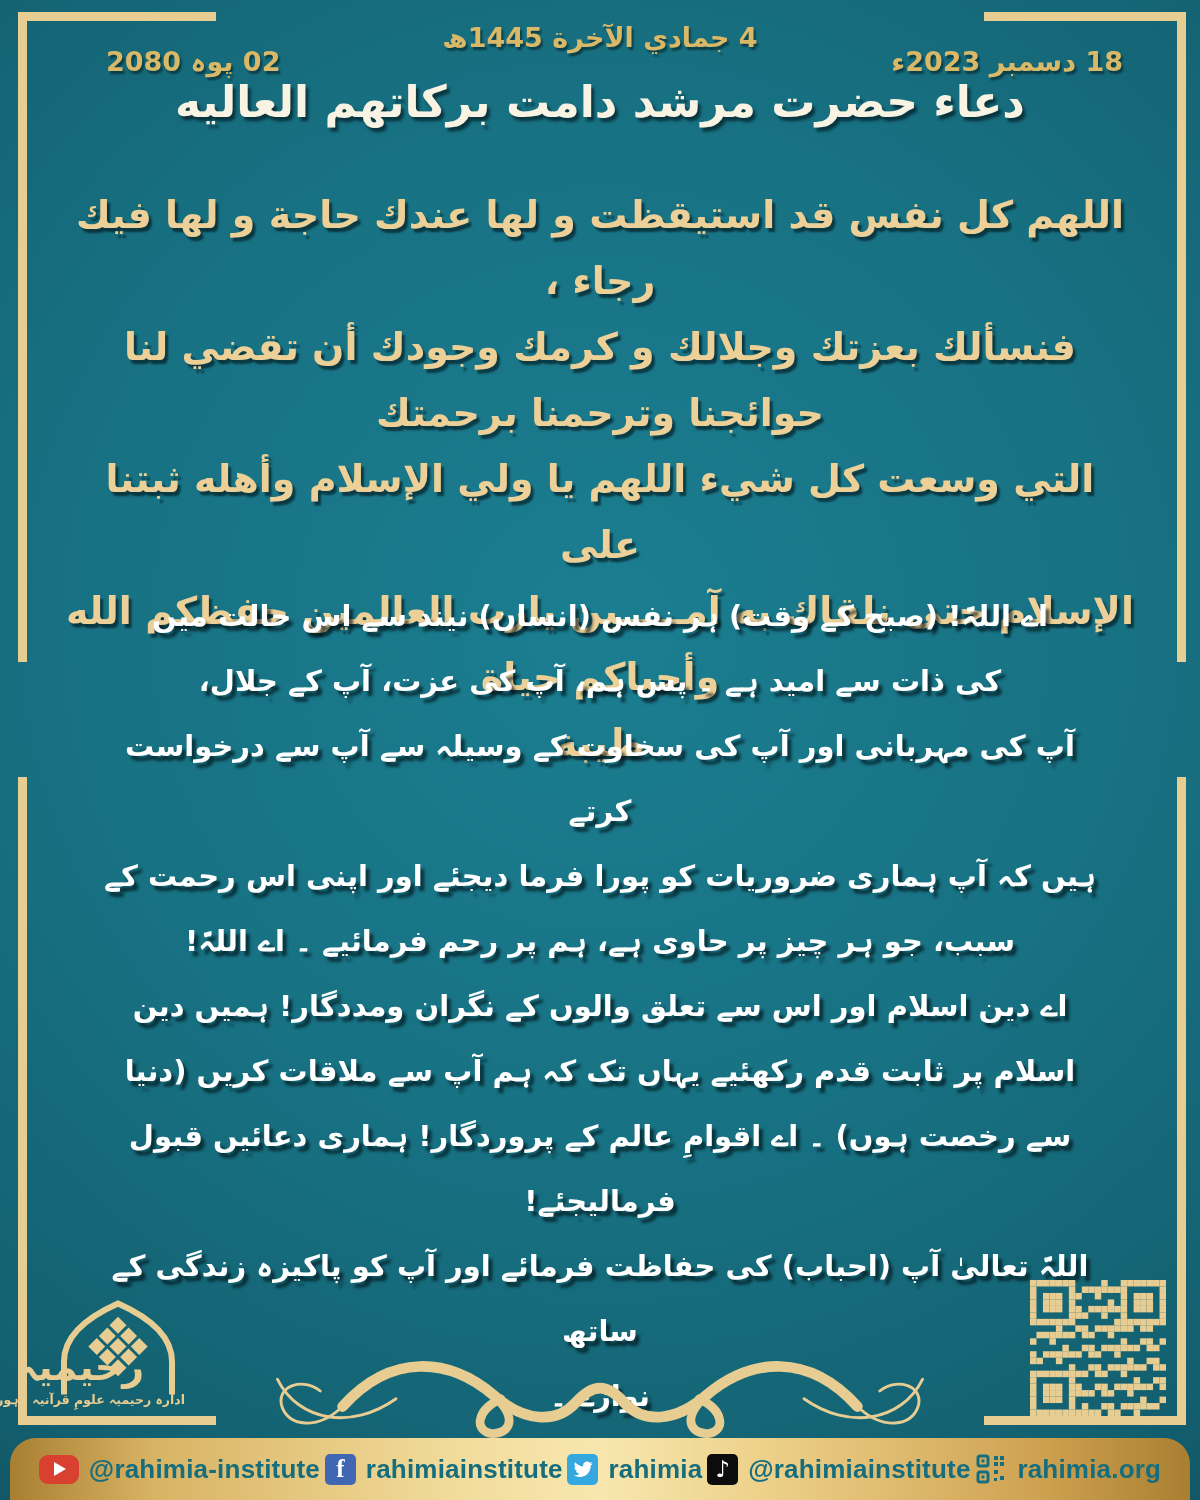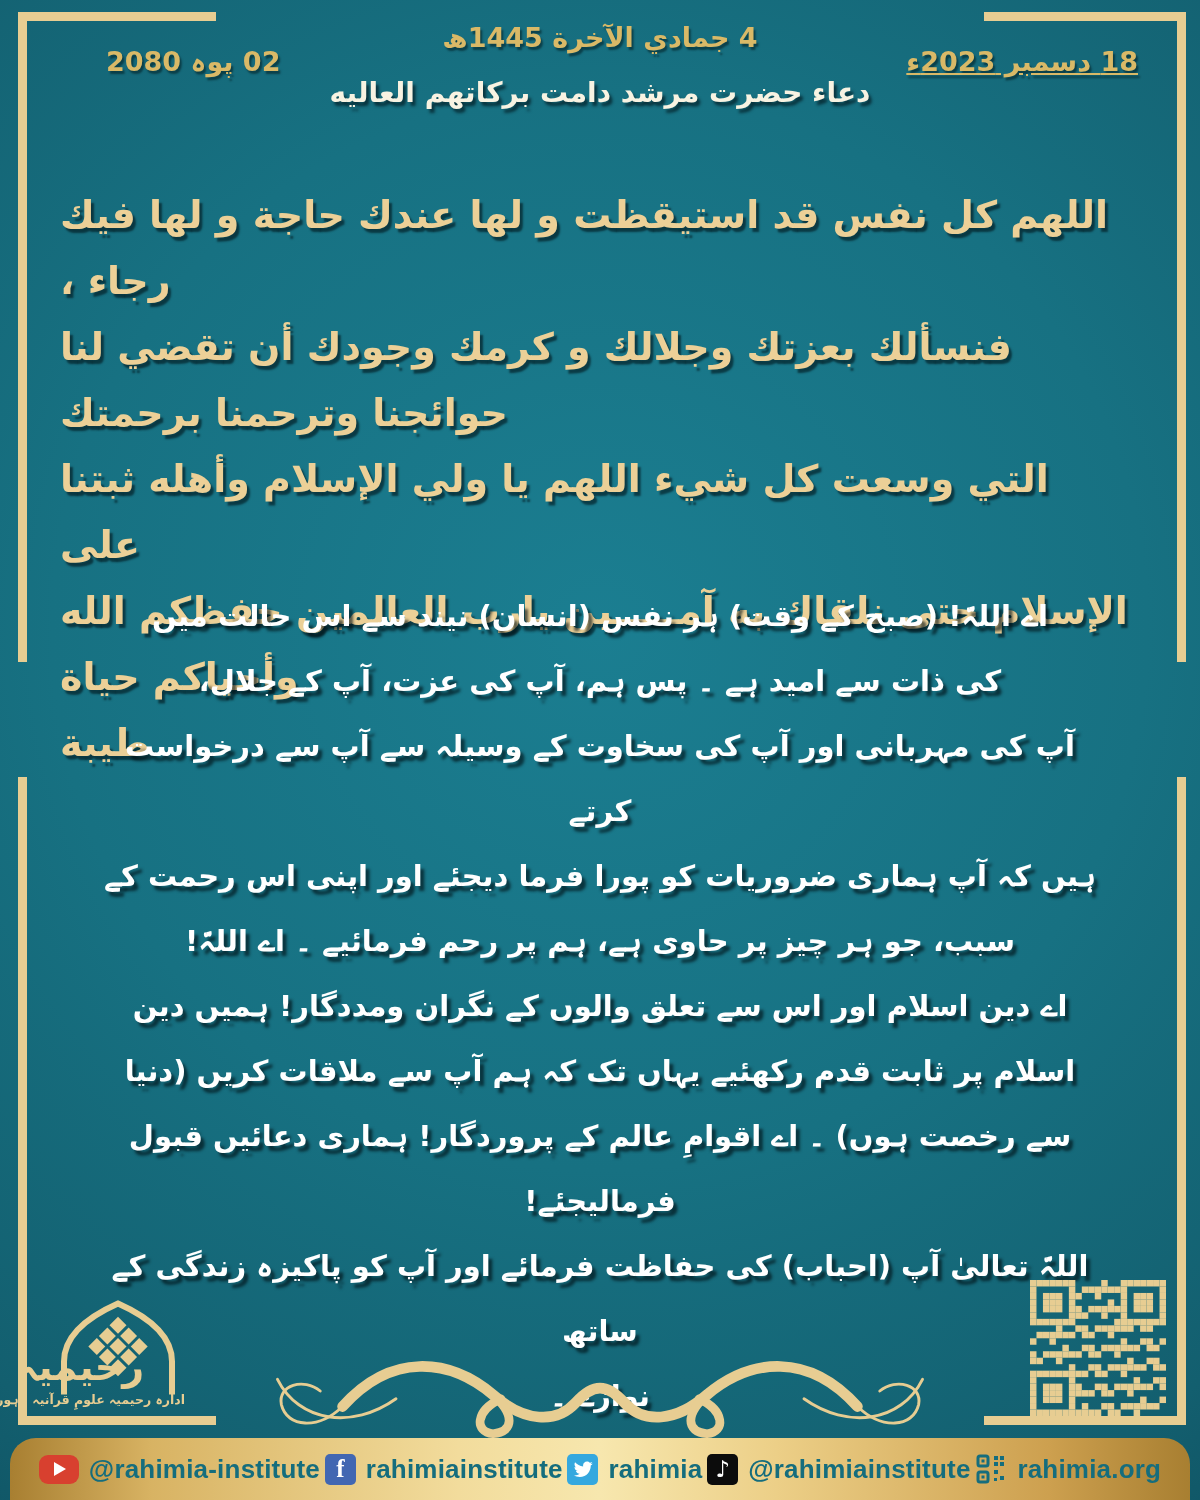--- a/index.html
+++ b/index.html
@@ -7,27 +7,27 @@
     position:relative;width:1200px;height:1500px;overflow:hidden;
     background:radial-gradient(ellipse 95% 75% at 50% 42%, #1b7e91 0%, #177182 48%, #135f6f 85%, #0f5363 100%);
     font-family:"DejaVu Sans", sans-serif;
   }
   
   .gbar{position:absolute;background:#e7cd92;}
   
   .date{position:absolute;color:#d9b967;font-size:27px;font-weight:bold;direction:rtl;
         text-shadow:2px 3px 2px rgba(0,25,30,.55);white-space:nowrap;}
   .date-center{left:0;right:0;top:22px;text-align:center;}
-  .date-right{right:62px;top:46px;text-decoration:underline;}
+  .date-right{right:77px;top:46px;}
   .date-left{left:80px;top:46px;margin-left:26px;}
   .page-title{position:absolute;left:0;right:0;top:76px;text-align:center;direction:rtl;
-        color:#f8f3e2;font-size:28px;font-weight:bold;
+        color:#f8f3e2;font-size:44px;font-weight:bold;
         text-shadow:3px 4px 3px rgba(0,20,26,.65);}
   
-  .arabic-block{position:absolute;left:60px;right:60px;top:182px;direction:rtl;text-align:left;}
+  .arabic-block{position:absolute;left:60px;right:60px;top:182px;direction:rtl;text-align:center;}
   .arabic-block .line{color:#ecd097;font-size:38px;font-weight:bold;line-height:66px;
         text-shadow:3px 4px 2px rgba(0,18,24,.6);}
   
   .urdu-block{position:absolute;left:90px;right:90px;top:584px;direction:rtl;text-align:center;}
   .urdu-block .line{color:#ffffff;font-size:29px;font-weight:bold;line-height:65px;
         text-shadow:4px 5px 3px rgba(0,15,20,.65);}
   
   .logo{position:absolute;left:38px;top:1262px;width:160px;height:170px;}
   .logo-name{position:absolute;left:0;width:160px;top:1352px;text-align:center;color:#e7cd92;
         font-size:38px;font-weight:bold;direction:rtl;line-height:30px;}

